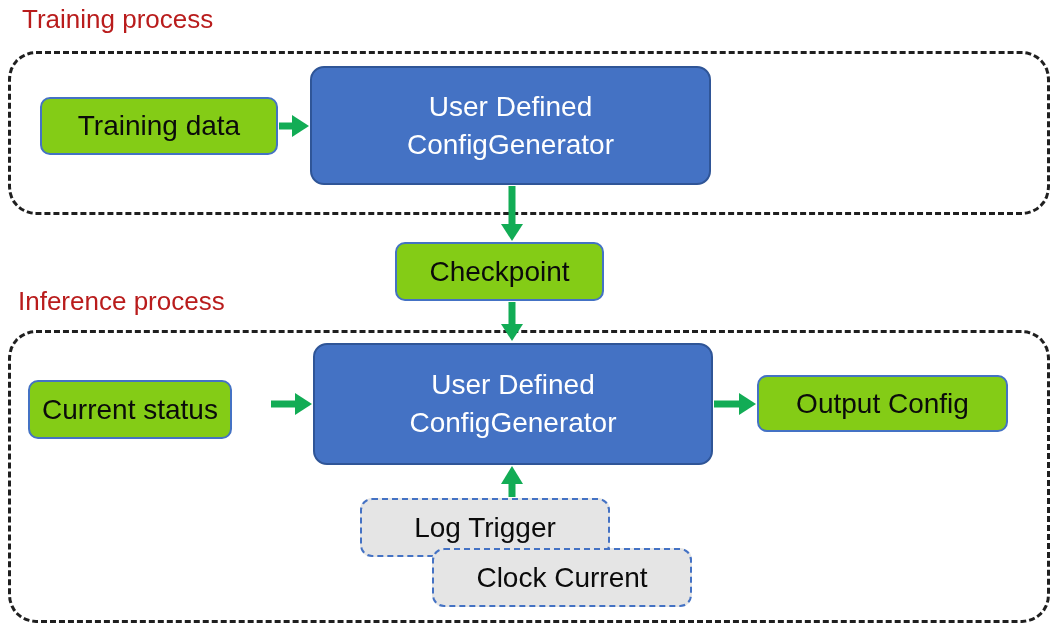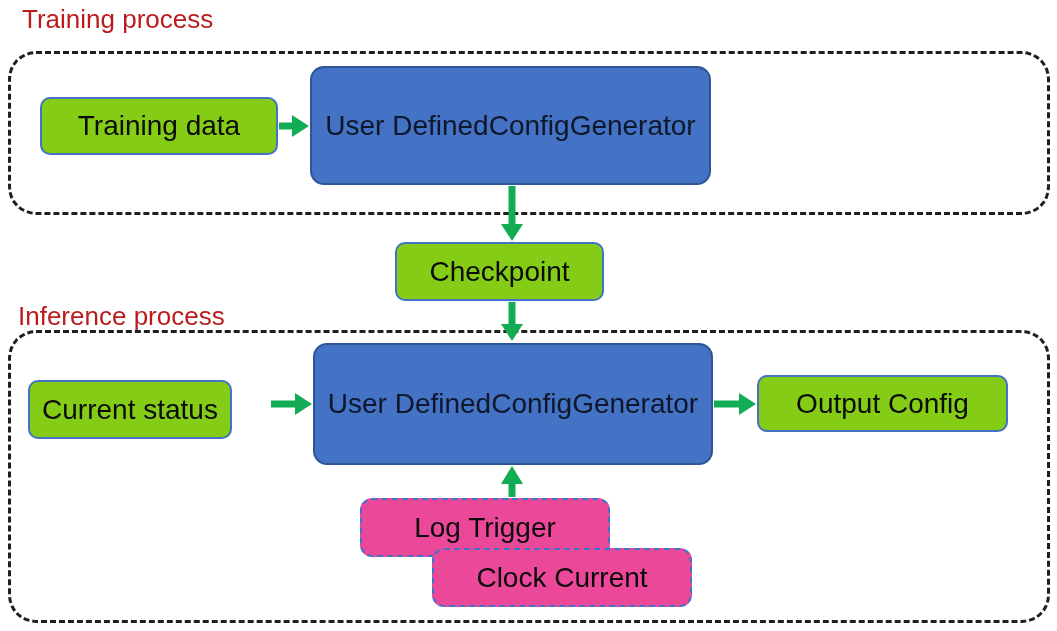--- a/index.html
+++ b/index.html
@@ -35,47 +35,47 @@
     color: #0b0b0b;
     white-space: nowrap;
     z-index: 2;
   }
   .blue-box {
     position: absolute;
     background: #4472C4;
     border: 2px solid #2F5597;
     border-radius: 14px;
     display: flex;
-    flex-direction: row;
+    flex-direction: column;
     align-items: center;
     justify-content: center;
     font-size: 28px;
     line-height: 38px;
-    color: #0f172a;
+    color: #ffffff;
     text-align: center;
     z-index: 2;
   }
   .trigger-box {
     position: absolute;
-    background: #ec4899;
+    background: #e5e5e5;
     border: 2px dashed #4472C4;
     border-radius: 12px;
     display: flex;
     align-items: center;
     justify-content: center;
     font-size: 28px;
     color: #0b0b0b;
     white-space: nowrap;
   }
   #box-training-data   { left: 40px;  top: 97px;  width: 238px; height: 58px; }
   #box-generator-train { left: 310px; top: 66px;  width: 401px; height: 119px; }
   #panel-training      { left: 8px;   top: 51px;  width: 1042px; height: 164px; }
   #title-training      { left: 22px;  top: 4px; }
   #box-checkpoint      { left: 395px; top: 242px; width: 209px; height: 59px; }
-  #title-inference     { left: 18px;  top: 301px; }
+  #title-inference     { left: 18px;  top: 286px; }
   #panel-inference     { left: 8px;   top: 330px; width: 1042px; height: 293px; }
   #box-current-status  { left: 28px;  top: 380px; width: 204px; height: 59px; text-align: center; }
   #box-generator-infer { left: 313px; top: 343px; width: 400px; height: 122px; }
   #box-output-config   { left: 757px; top: 375px; width: 251px; height: 57px; }
   #box-log-trigger     { left: 360px; top: 498px; width: 250px; height: 59px; z-index: 3; }
   #box-clock-trigger   { left: 432px; top: 548px; width: 260px; height: 59px; z-index: 4; }
   #arrow-layer {
     position: absolute;
     left: 0; top: 0;
     width: 1057px; height: 631px;

